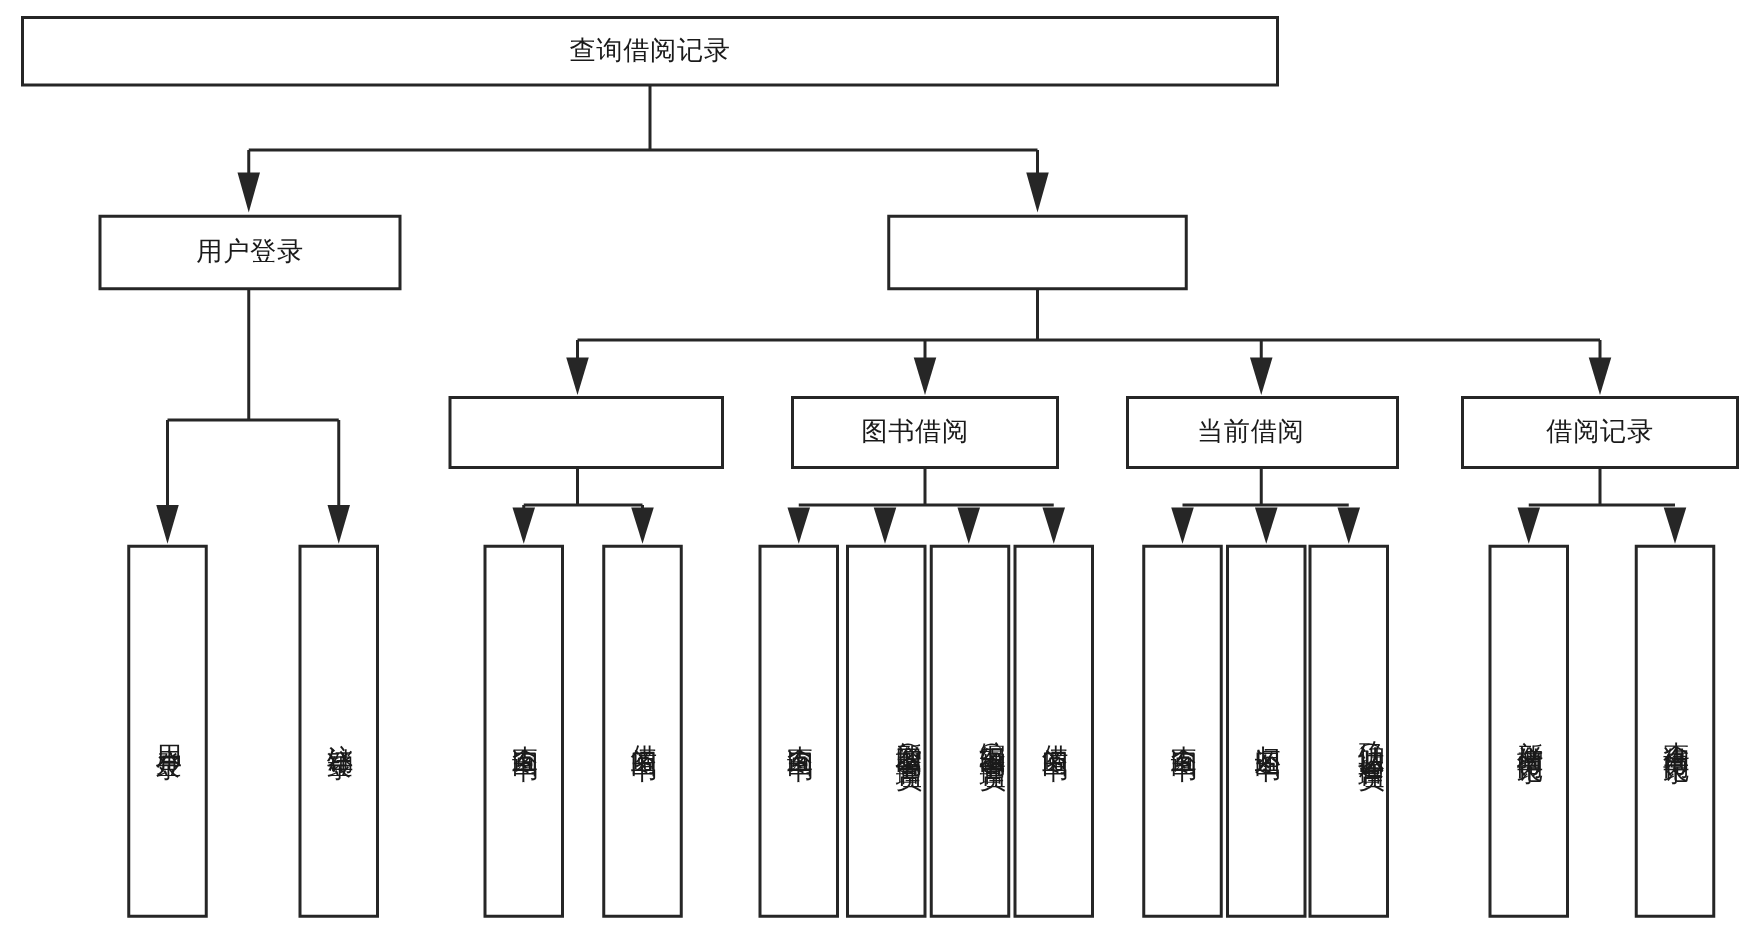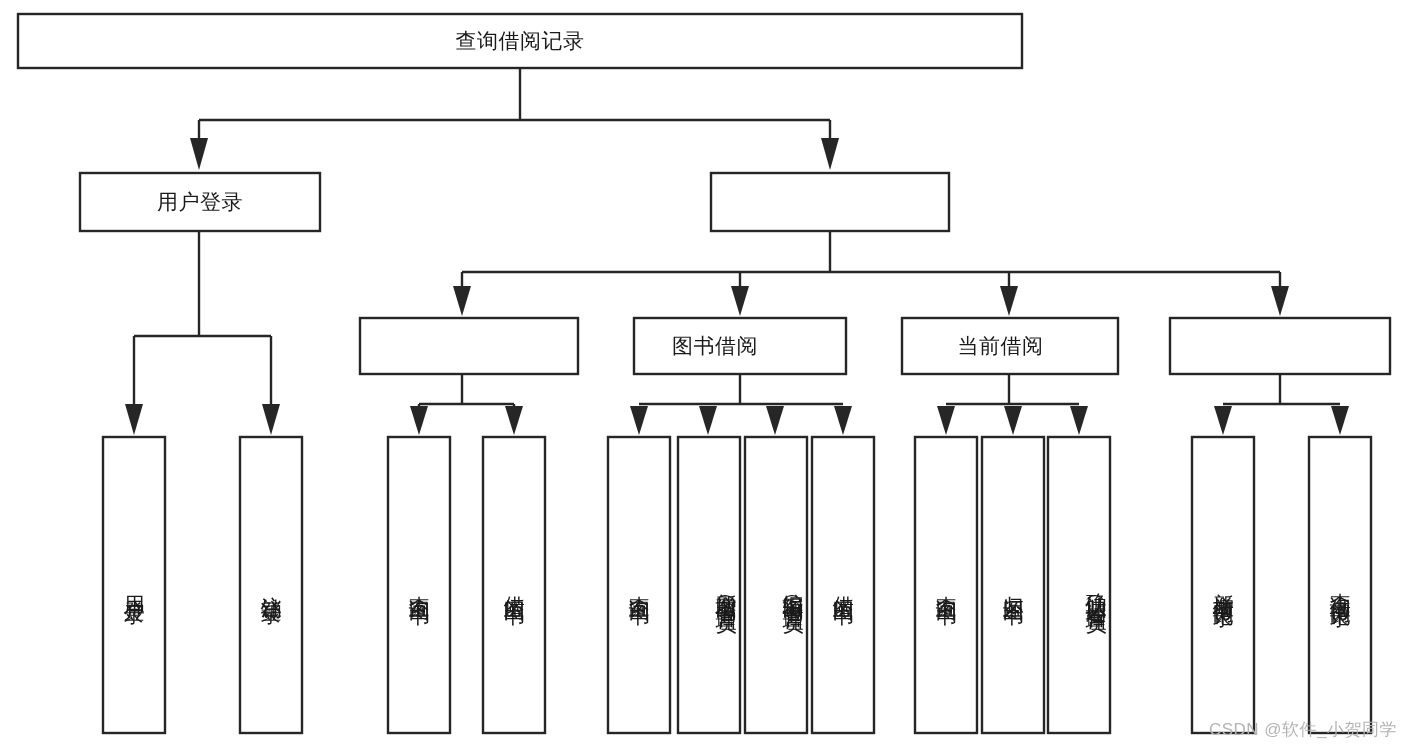--- a/index.html
+++ b/index.html
@@ -172,31 +172,31 @@
     <rect class="node-box" x="982" y="437" width="62" height="296"></rect>
     <rect class="node-box" x="1048" y="437" width="62" height="296"></rect>
     <rect class="node-box" x="1192" y="437" width="62" height="296"></rect>
     <rect class="node-box" x="1309" y="437" width="62" height="296"></rect>
   </svg>
 
   <div class="node-label horizontal" style="left:18px; top:14px; width:1004px; height:54px;">查询借阅记录</div>
 
   <div class="node-label horizontal" style="left:80px; top:173px; width:240px; height:58px;">用户登录</div>
 
-  <div class="node-label horizontal" style="left:617px; top:318px; width:196px; height:56px;">图书借阅</div>
+  <div class="node-label horizontal" style="left:634px; top:318px; width:196px; height:56px;">图书借阅</div>
   <div class="node-label horizontal" style="left:902px; top:318px; width:197px; height:56px;">当前借阅</div>
+  <div class="node-label horizontal" style="left:1170px; top:318px; width:220px; height:56px;">借阅记录</div>
 
   <div class="node-label vertical" style="left:103px; top:437px; width:62px; height:296px;">用户登录</div>
   <div class="node-label vertical" style="left:240px; top:437px; width:62px; height:296px;">注销登录</div>
   <div class="node-label vertical" style="left:388px; top:437px; width:62px; height:296px;">查询图书</div>
   <div class="node-label vertical" style="left:483px; top:437px; width:62px; height:296px;">借阅图书</div>
   <div class="node-label vertical" style="left:608px; top:437px; width:62px; height:296px;">查询图书</div>
   <div class="node-label vertical" style="left:678px; top:437px; width:62px; height:296px; align-items:flex-start; padding-top:8px;">新增图书（管理员）</div>
   <div class="node-label vertical" style="left:745px; top:437px; width:62px; height:296px; align-items:flex-start; padding-top:8px;">编辑图书（管理员）</div>
   <div class="node-label vertical" style="left:812px; top:437px; width:62px; height:296px;">借阅图书</div>
   <div class="node-label vertical" style="left:915px; top:437px; width:62px; height:296px;">查询图书</div>
   <div class="node-label vertical" style="left:982px; top:437px; width:62px; height:296px;">归还图书</div>
   <div class="node-label vertical" style="left:1048px; top:437px; width:62px; height:296px; align-items:flex-start; padding-top:8px;">确认归还（管理员）</div>
   <div class="node-label vertical" style="left:1192px; top:437px; width:62px; height:296px;">新增借阅记录</div>
   <div class="node-label vertical" style="left:1309px; top:437px; width:62px; height:296px;">查询借阅记录</div>
 
-  <div id="watermark">CSDN @软件_小贺同学</div>
 </div>
 
 </body></html>

